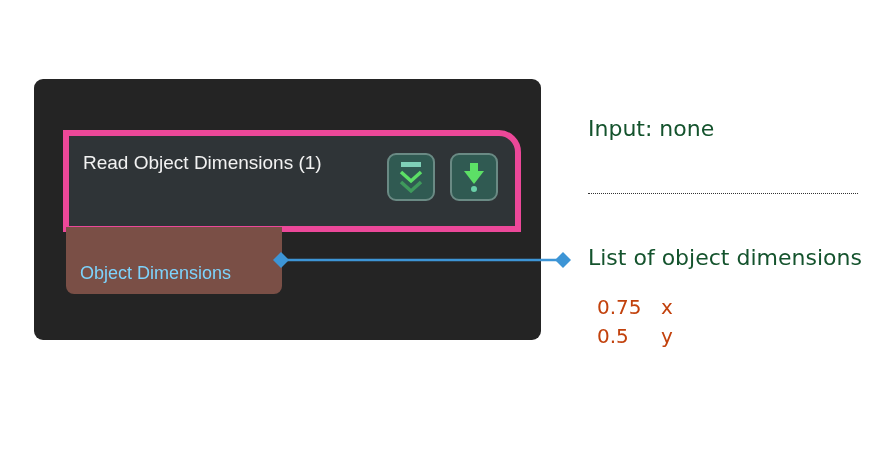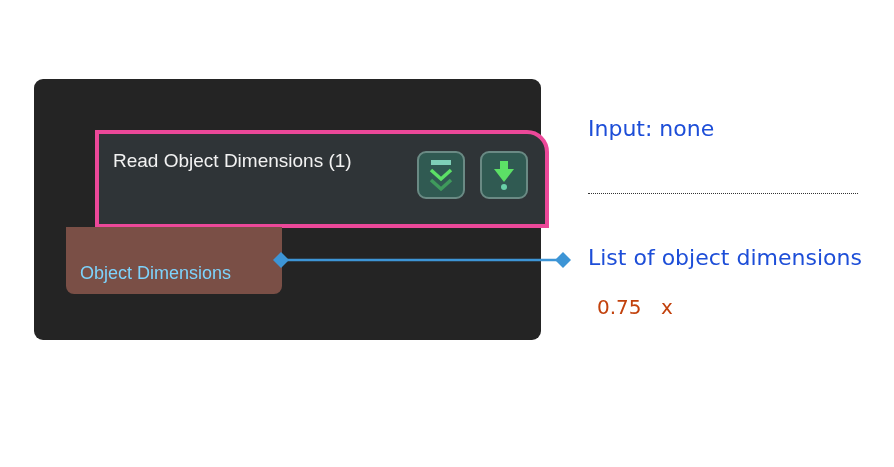--- a/index.html
+++ b/index.html
@@ -1,35 +1,35 @@
 <!DOCTYPE html>
 <html><head>
 <meta charset="utf-8">
 <style>
   html, body { margin:0; padding:0; }
   body { width:894px; height:467px; background:#ffffff; position:relative; overflow:hidden;
          font-family:"Liberation Sans", sans-serif; }
   .panel { position:absolute; left:34px; top:79px; width:507px; height:261px;
            background:#242424; border-radius:9px; }
   .node { position:absolute; left:63px; top:130px; width:446px; height:90px;
-          background:#2f3437; border:4px solid #ec4899; border-top-right-radius:22px;
-          box-sizing:content-box;margin-left:32px; }
+          background:#2f3437; border:6px solid #ec4899; border-top-right-radius:22px;
+          box-sizing:content-box; }
   .node-title { position:absolute; left:14px; top:16px; color:#f2f2f2; font-size:19px;
                 font-family:"Liberation Sans", sans-serif; white-space:nowrap; }
   .node-btn { position:absolute; top:17px; width:48px; height:48px; box-sizing:border-box;
               background:#305a52; border:2px solid #6a8a84; border-radius:9px; }
   .btn-collapse { left:318px; }
   .btn-download { left:381px; }
   .node-btn svg { position:absolute; left:0; top:0; }
   .port { position:absolute; left:66px; top:227px; width:216px; height:67px;
           background:#7a4f46; border-radius:0 0 8px 8px; }
   .port-type { position:absolute; left:14px; top:9px; color:#f2f2f2; font-size:18px; white-space:nowrap; }
   .port-name { position:absolute; left:14px; top:36px; color:#7dd3fc; font-size:18px; white-space:nowrap; }
   svg.overlay { position:absolute; left:0; top:0; }
-  .right-text { position:absolute; color:#1d4ed8; font-size:23px; white-space:nowrap;
+  .right-text { position:absolute; color:#14532d; font-size:23px; white-space:nowrap;
                 font-family:"DejaVu Sans", sans-serif; }
   .input-label { left:588px; top:116px; font-size:22px; }
   .output-label { left:588px; top:245px; font-size:22px; }
   .divider { position:absolute; left:588px; top:193px; width:270px; height:0;
              border-top:1px dotted #333; }
   .dims { position:absolute; left:597px; top:292px; }
   .dim-row { display:flex; height:29px; align-items:center; font-size:20px; color:#c2410c;
              font-family:"DejaVu Sans", sans-serif; }
   .dim-val { width:64px; }
 </style>
@@ -68,13 +68,17 @@
 
 <div class="right-text input-label">Input: none</div>
 <div class="divider"></div>
 <div class="right-text output-label">List of object dimensions</div>
 
 <div class="dims">
   <div class="dim-row">
     <span class="dim-val">0.75</span>
     <span>x</span>
   </div>
+  <div class="dim-row">
+    <span class="dim-val">0.5</span>
+    <span>y</span>
+  </div>
 </div>
 
 </body></html>

